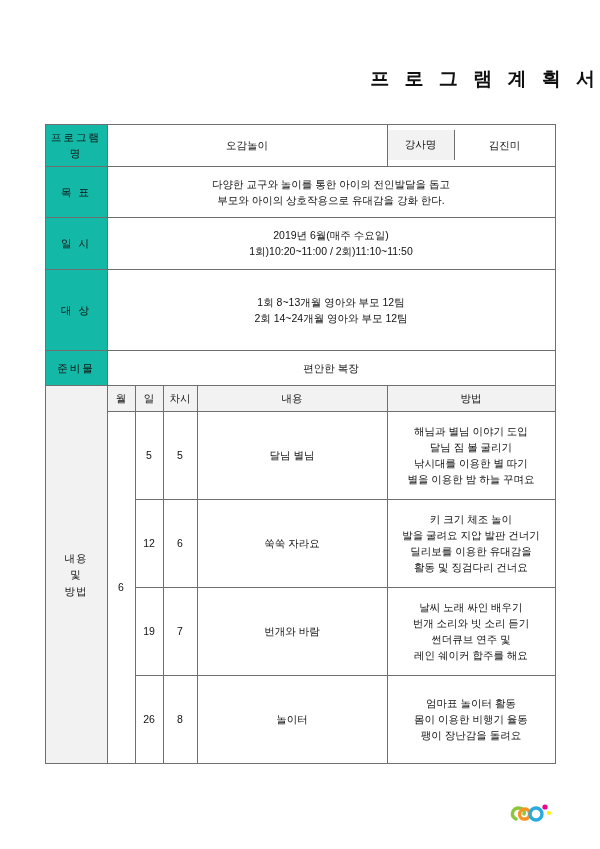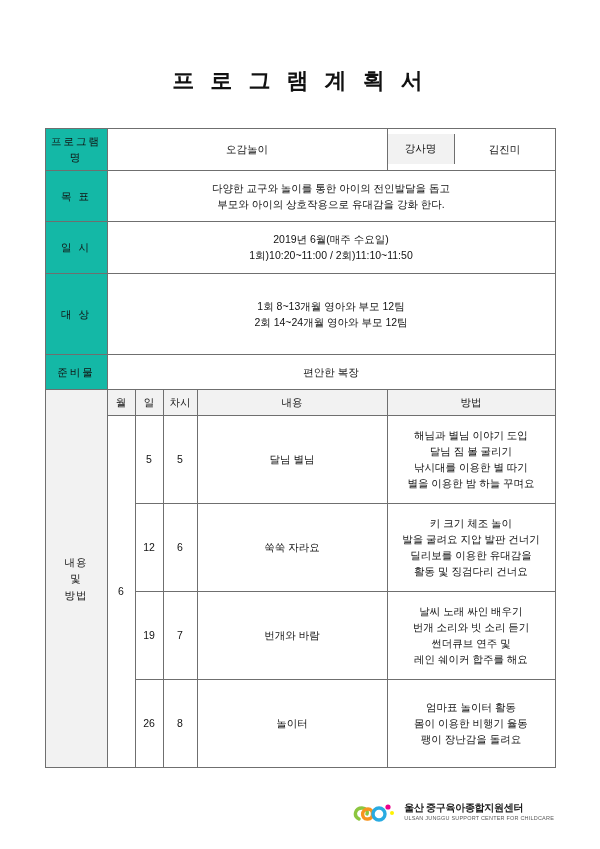--- a/index.html
+++ b/index.html
@@ -13,22 +13,22 @@
   .page {
     position: relative;
     width: 600px;
     height: 849px;
     background: #ffffff;
     margin: 0 auto;
     box-sizing: border-box;
     overflow: hidden;
   }
   .doc-title {
-    text-align: center;
-    font-size: 22px;
+    text-align: right;
+    font-size: 19px;
     font-weight: bold;
     letter-spacing: 5px;
     color: #111;
     margin-top: 66px;
     margin-bottom: 0;
   }
   table.plan {
     border-collapse: collapse;
     width: 510px;
     margin: 32px auto 0 auto;
@@ -220,19 +220,15 @@
   <div class="footer">
     <div class="logo-mark">
       <svg width="44" height="26" viewBox="0 0 44 26" xmlns="http://www.w3.org/2000/svg">
         <path d="M6 20 C0 17, 2 9, 9 9 C13 9, 15 12, 14 15" fill="none" stroke="#8cc63f" stroke-width="3.4" stroke-linecap="round"></path>
         <path d="M14 20 C8 20, 8 10, 15 10 C21 10, 21 20, 15 20" fill="none" stroke="#f7941e" stroke-width="3.4" stroke-linecap="round"></path>
         <circle cx="26" cy="15" r="6" fill="none" stroke="#29abe2" stroke-width="3.4"></circle>
         <circle cx="35" cy="8" r="2.6" fill="#ec008c"></circle>
         <circle cx="39" cy="14" r="2" fill="#fff200"></circle>
       </svg>
     </div>
-    <div class="footer-text">
-      <div class="footer-kr">울산 중구육아종합지원센터</div>
-      <div class="footer-en">ULSAN JUNGGU SUPPORT CENTER FOR CHILDCARE</div>
-    </div>
   </div>
 
 </div>
 
 </body></html>

